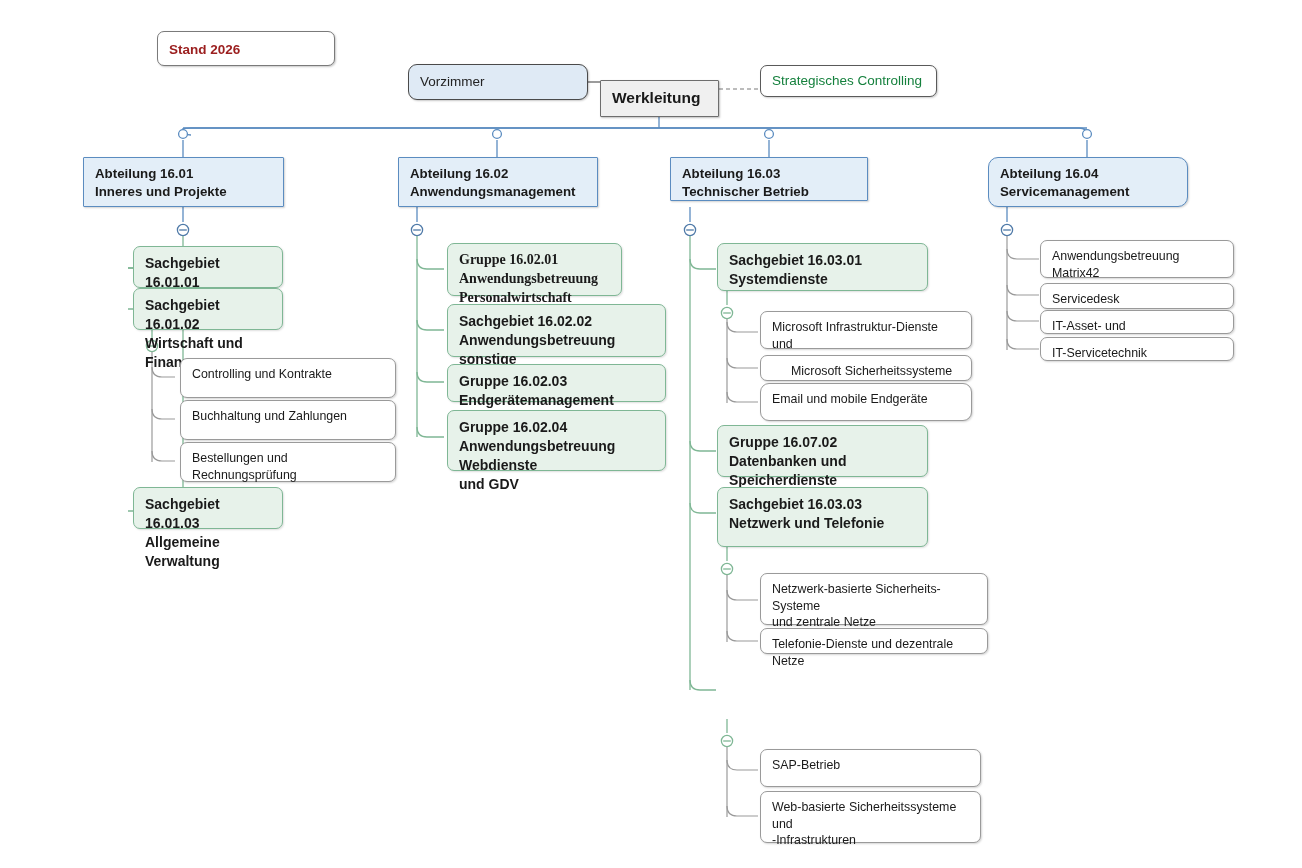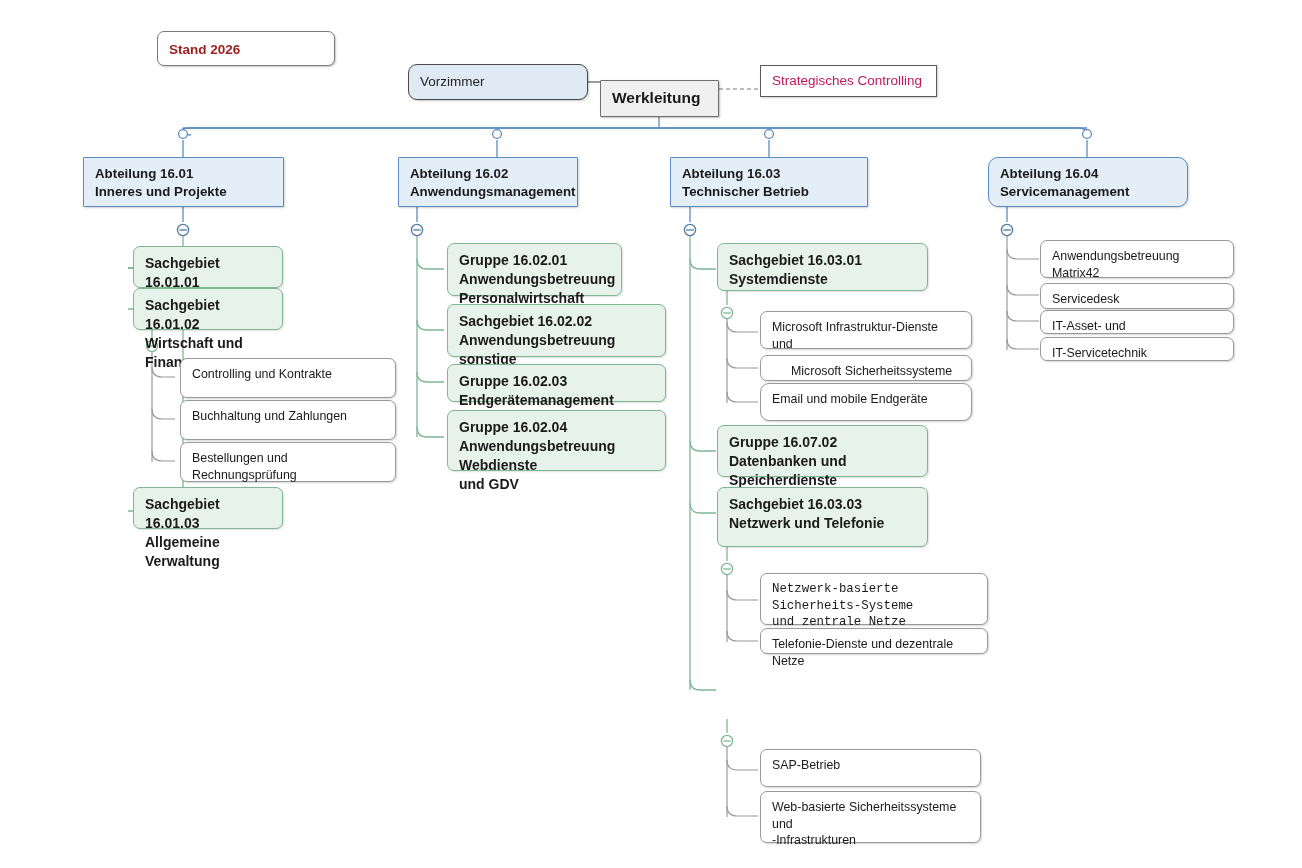--- a/index.html
+++ b/index.html
@@ -68,22 +68,22 @@
     border-radius: 9px;
     color: #232323;
     font-size: 13.5px;
     box-shadow: 1px 1px 2px rgba(0,0,0,0.22);
     display: flex;
     align-items: center;
   }
   .node.staff-square {
     background: #ffffff;
     border: 1px solid #5a5a5a;
-    border-radius: 0;
-    color: #be185d;
+    border-radius: 7px;
+    color: #15803d;
     font-size: 13.5px;
     box-shadow: 1px 1px 2px rgba(0,0,0,0.2);
     display: flex;
     align-items: center;
   }
 
   
   .node.dept {
     background: #e3eef8;
     border: 1px solid #5b8cc0;
@@ -218,39 +218,39 @@
   <div class="node stamp" style="left:157px; top:31px; width:178px; height:35px;">Stand 2026</div>
 
   <div class="node staff-round" style="left:408px; top:64px; width:180px; height:36px;">Vorzimmer</div>
 
   <div class="node root" style="left:600px; top:80px; width:119px; height:37px;">Werkleitung</div>
 
   <div class="node staff-square" style="left:760px; top:65px; width:177px; height:32px;">Strategisches Controlling</div>
 
   <div class="node dept" style="left:83px; top:157px; width:201px; height:50px;">Abteilung 16.01
 Inneres und Projekte</div>
-  <div class="node dept" style="left:398px; top:157px; width:180px; height:50px;">Abteilung 16.02
+  <div class="node dept" style="left:398px; top:157px; width:200px; height:50px;">Abteilung 16.02
 Anwendungsmanagement</div>
-  <div class="node dept" style="left:670px; top:157px; width:198px; height:50px;">Abteilung 16.03
+  <div class="node dept" style="left:670px; top:157px; width:198px; height:44px;">Abteilung 16.03
 Technischer Betrieb</div>
   <div class="node dept rounded" style="left:988px; top:157px; width:200px; height:50px;">Abteilung 16.04
 Servicemanagement</div>
 
   <div class="node unit" style="left:133px; top:246px; width:150px; height:42px;">Sachgebiet 16.01.01
 Projekte</div>
   <div class="node unit" style="left:133px; top:288px; width:150px; height:42px;">Sachgebiet 16.01.02
 Wirtschaft und Finanzen</div>
   <div class="node unit" style="left:133px; top:487px; width:150px; height:42px;">Sachgebiet 16.01.03
 Allgemeine Verwaltung</div>
 
   <div class="node leaf" style="left:180px; top:358px; width:216px; height:40px;">Controlling und Kontrakte</div>
   <div class="node leaf" style="left:180px; top:400px; width:216px; height:40px;">Buchhaltung und Zahlungen</div>
   <div class="node leaf" style="left:180px; top:442px; width:216px; height:40px;">Bestellungen und Rechnungsprüfung</div>
 
-  <div class="node unit" style="left:447px; top:243px; width:175px; height:53px;">Gruppe 16.02.01
+  <div class="node unit" style="left:447px; top:243px; width:175px; height:53px;font-family:Liberation Serif, serif;">Gruppe 16.02.01
 Anwendungsbetreuung
 Personalwirtschaft</div>
   <div class="node unit" style="left:447px; top:304px; width:219px; height:53px;">Sachgebiet 16.02.02
 Anwendungsbetreuung sonstige
 Verfahren</div>
   <div class="node unit" style="left:447px; top:364px; width:219px; height:38px;">Gruppe 16.02.03
 Endgerätemanagement</div>
   <div class="node unit" style="left:447px; top:410px; width:219px; height:61px;">Gruppe 16.02.04
 Anwendungsbetreuung Webdienste
 und GDV</div>
@@ -260,21 +260,21 @@
   <div class="node unit" style="left:717px; top:425px; width:211px; height:52px;">Gruppe 16.07.02
 Datenbanken und Speicherdienste</div>
   <div class="node unit" style="left:717px; top:487px; width:211px; height:60px;">Sachgebiet 16.03.03
 Netzwerk und Telefonie</div>
 
   <div class="node leaf" style="left:760px; top:311px; width:212px; height:38px;">Microsoft Infrastruktur-Dienste und
 Fernzugangssysteme</div>
   <div class="node leaf" style="left:760px; top:355px; width:212px; height:26px;padding-left:30px;">Microsoft Sicherheitssysteme</div>
   <div class="node leaf" style="left:760px; top:383px; width:212px; height:38px;border-radius:9px;">Email und mobile Endgeräte</div>
 
-  <div class="node leaf" style="left:760px; top:573px; width:228px; height:52px;font-family:Liberation Mono, monospace;">Netzwerk-basierte Sicherheits-Systeme
+  <div class="node leaf" style="left:760px; top:573px; width:228px; height:52px;">Netzwerk-basierte Sicherheits-Systeme
 und zentrale Netze</div>
   <div class="node leaf" style="left:760px; top:628px; width:228px; height:26px;">Telefonie-Dienste und dezentrale Netze</div>
 
   <div class="node leaf" style="left:760px; top:749px; width:221px; height:38px;">SAP-Betrieb</div>
   <div class="node leaf" style="left:760px; top:791px; width:221px; height:52px;">Web-basierte Sicherheitssysteme und
 -Infrastrukturen</div>
 
   <div class="node leaf" style="left:1040px; top:240px; width:194px; height:38px;">Anwendungsbetreuung Matrix42</div>
   <div class="node leaf" style="left:1040px; top:283px; width:194px; height:26px;">Servicedesk</div>
   <div class="node leaf" style="left:1040px; top:310px; width:194px; height:24px;">IT-Asset- und Outputmanagement</div>

